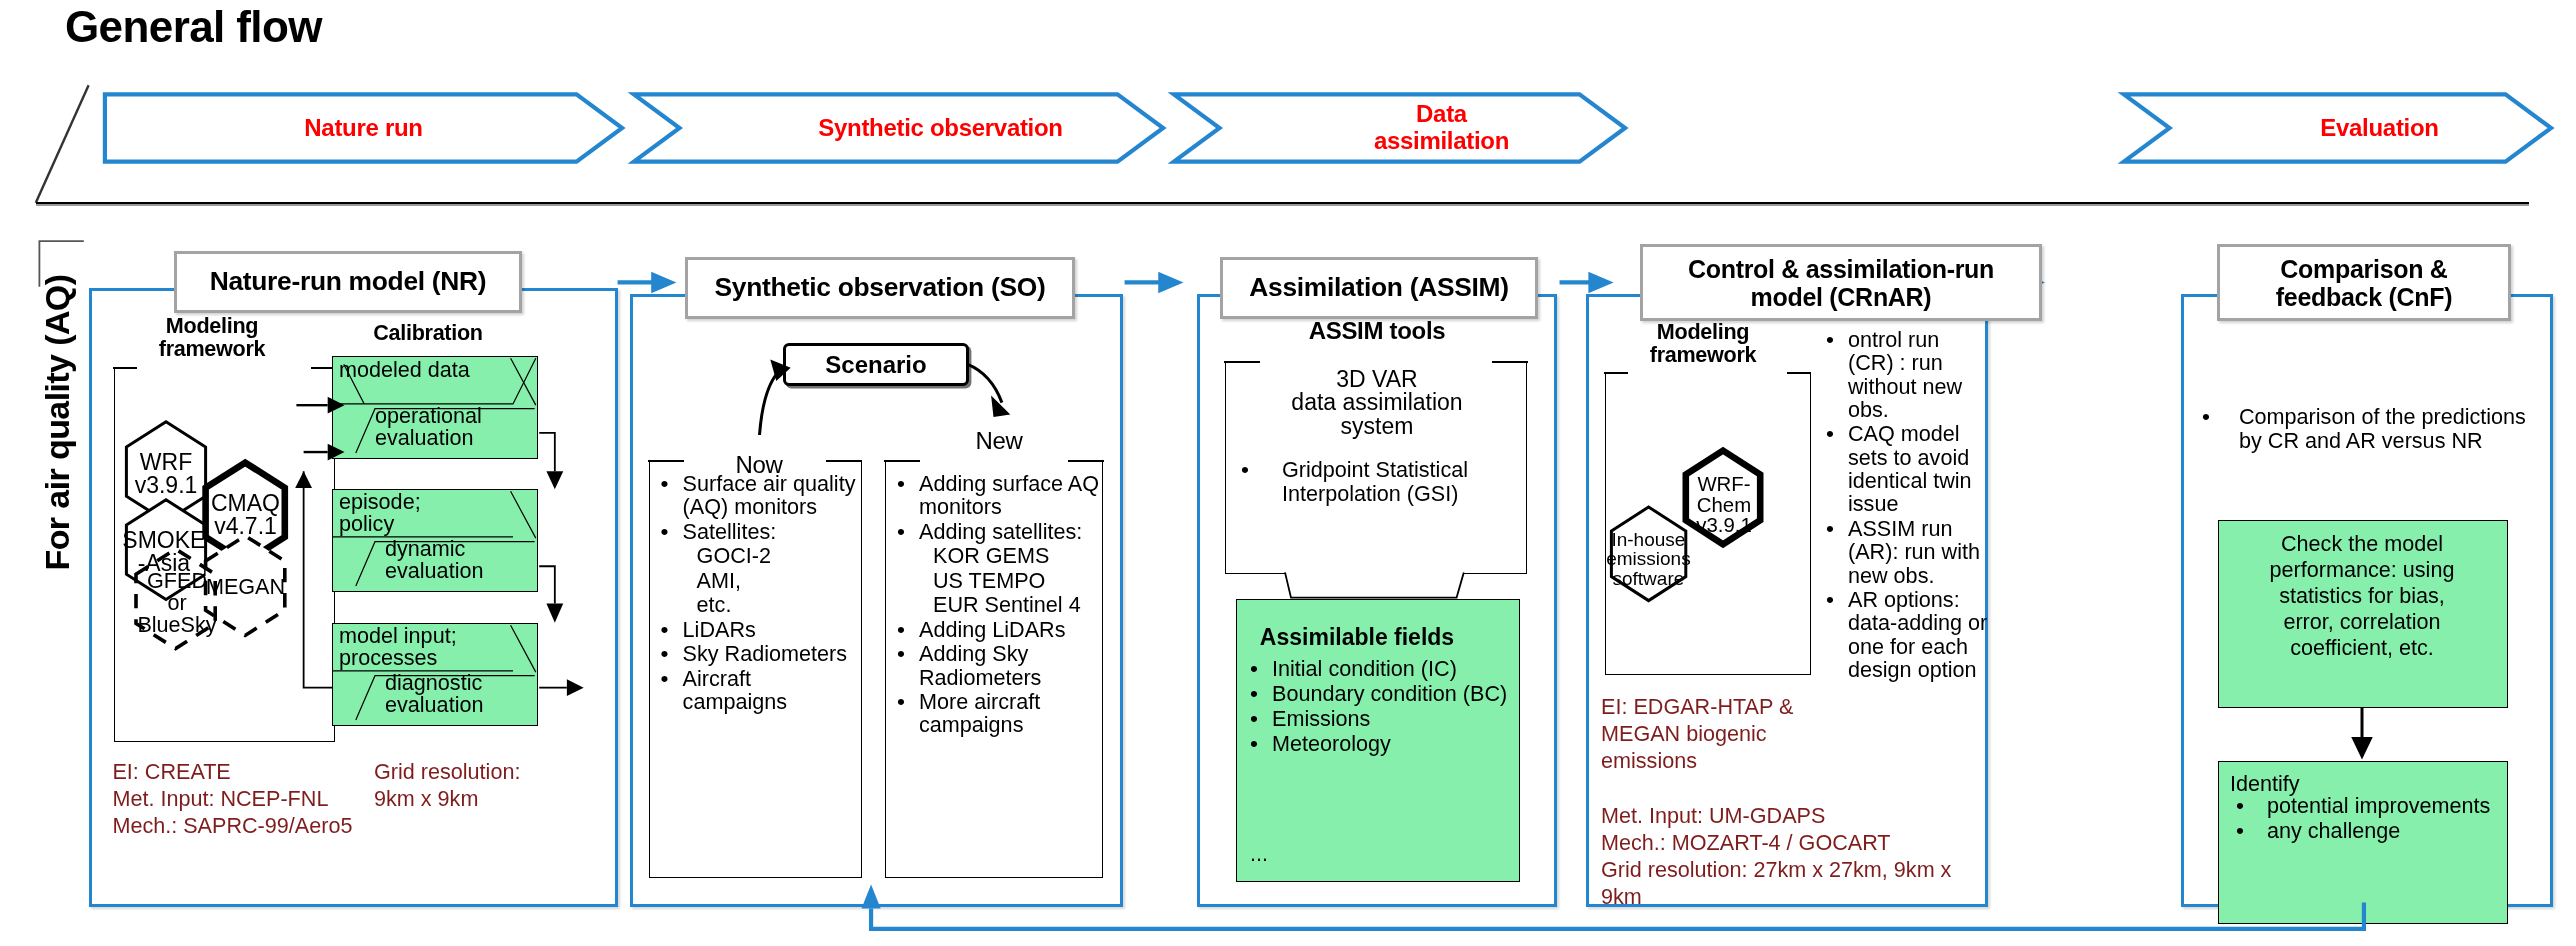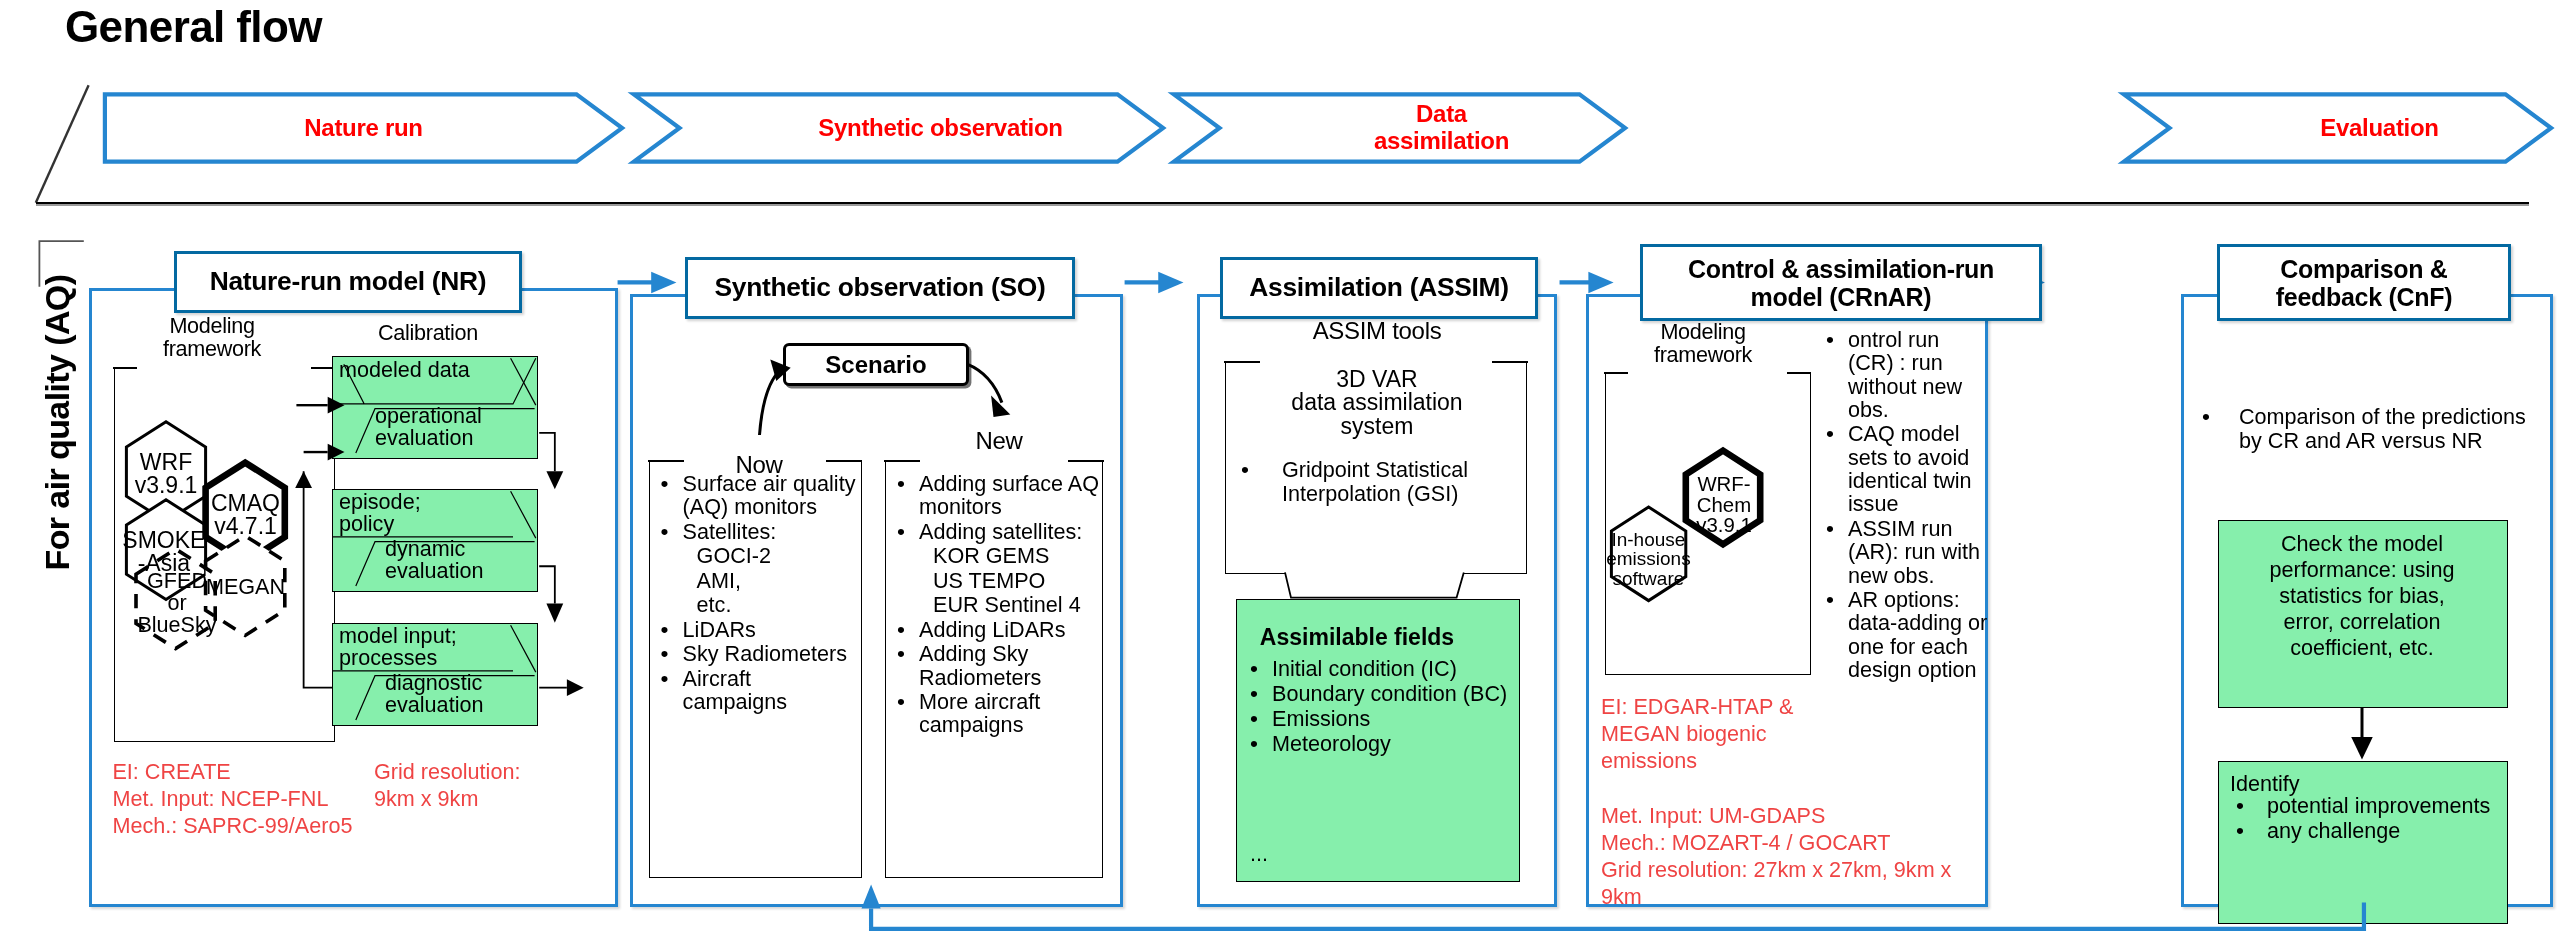--- a/index.html
+++ b/index.html
@@ -34,29 +34,29 @@
     letter-spacing:-0.6px; white-space:nowrap;
   }
   #aq-bracket{left:31px;top:240px;width:54px;height:48px;}
 
   
   .panel{
     position:absolute; border:3px solid #2586d0; background:#fff;
     box-shadow:2.4px 2.4px 2.4px rgba(0,0,0,.16);
   }
   .panel-header{
-    position:absolute; border:3px solid #0369a1; background:#fff;
+    position:absolute; border:3px solid #a3a3a3; background:#fff;
     font-weight:bold; text-align:center; line-height:1.12;
     display:flex; align-items:center; justify-content:center;
     box-shadow:2.4px 2.4px 2.4px rgba(0,0,0,.18); z-index:6;
     letter-spacing:-0.3px;
   }
-  .sub-title{position:absolute;font-weight:normal;text-align:center;line-height:1.06;letter-spacing:-0.3px;}
+  .sub-title{position:absolute;font-weight:bold;text-align:center;line-height:1.06;letter-spacing:-0.3px;}
   .plain{position:absolute;line-height:1.1;}
-  .blue-note{position:absolute;color:#ef4444;line-height:1.26;white-space:pre-line;}
+  .blue-note{position:absolute;color:#7f1d1d;line-height:1.26;white-space:pre-line;}
 
   
   .bracket{position:absolute;border:1.8px solid #000;border-top:none;}
   .bracket > .bt-l,.bracket > .bt-r{position:absolute;top:-1.8px;height:1.8px;background:#000;}
   .thinbox{position:absolute;border:1.8px solid #000;background:#86efac;}
 
   ul.bl{margin:0;padding:0;list-style:none;}
   ul.bl li{position:relative;padding-left:28px;margin-bottom:1.2px;}
   ul.bl li:before{content:"\2022";position:absolute;left:6px;top:-1.2px;font-size:1.05em;}
   ul.bl li.nb{padding-left:28px;}

